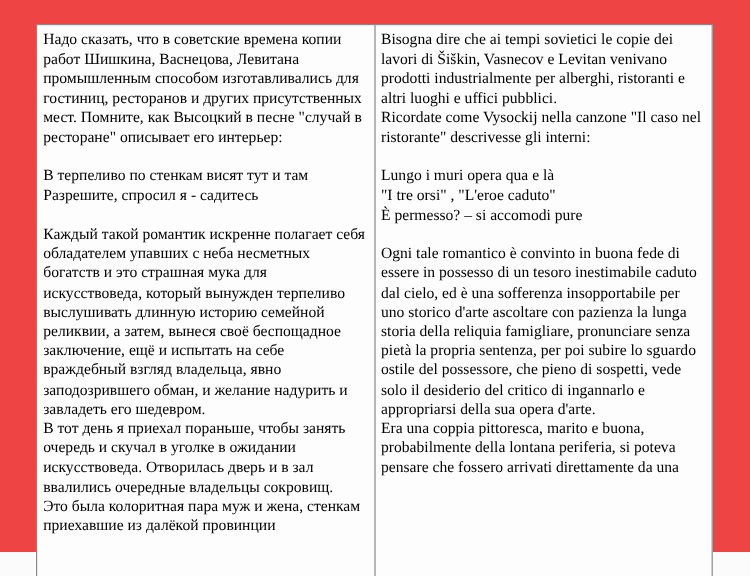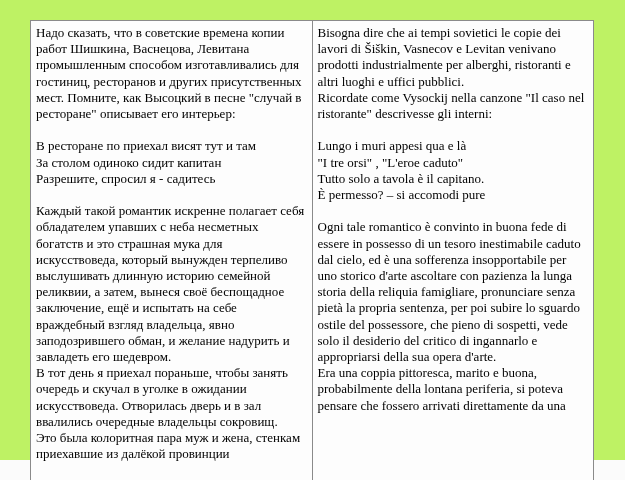--- a/index.html
+++ b/index.html
@@ -8,21 +8,21 @@
     width: 625px;
     height: 480px;
     background: #fbfbfb;
     overflow: hidden;
     font-family: "Liberation Serif", serif;
   }
   .page {
     position: relative;
     width: 625px;
     height: 460px;
-    background: #bef264;
+    background: #ef4444;
   }
   .ttable {
     position: absolute;
     left: 30px;
     top: 20px;
     width: 564px;
     height: 520px;
     display: flex;
     border-top: 1px solid #8a8a8a;
     border-left: 1px solid #8a8a8a;
@@ -49,36 +49,34 @@
 </style>
 </head>
 <body>
 
 <div class="page">
   <div class="ttable">
 
     <div class="cell cell-left" lang="ru">
       <div class="para">Надо сказать, что в советские времена копии работ Шишкина, Васнецова, Левитана промышленным способом изготавливались для гостиниц, ресторанов и других присутственных мест. Помните, как Высоцкий в песне "случай в ресторане" описывает его интерьер:</div>
       <div class="para"></div>
-      <div class="para">В ресторане по приехал висят тут и там</div>
-      <div class="para">За столом одиноко сидит капитан</div>
+      <div class="para">В терпеливо по стенкам висят тут и там</div>
       <div class="para">Разрешите, спросил я - садитесь</div>
       <div class="para"></div>
       <div class="para">Каждый такой романтик искренне полагает себя обладателем упавших с неба несметных богатств и это страшная мука для искусствоведа, который вынужден терпеливо выслушивать длинную историю семейной реликвии, а затем, вынеся своё беспощадное заключение, ещё и испытать на себе враждебный взгляд владельца, явно заподозрившего обман, и желание надурить и завладеть его шедевром.</div>
       <div class="para">В тот день я приехал пораньше, чтобы занять очередь и скучал в уголке в ожидании искусствоведа. Отворилась дверь и в зал ввалились очередные владельцы сокровищ.</div>
       <div class="para">Это была колоритная пара муж и жена, стенкам приехавшие из далёкой провинции</div>
     </div>
 
     <div class="cell" lang="it">
       <div class="para">Bisogna dire che ai tempi sovietici le copie dei lavori di Šiškin, Vasnecov e Levitan venivano prodotti industrialmente per alberghi, ristoranti e altri luoghi e uffici pubblici.</div>
       <div class="para">Ricordate come Vysockij nella canzone "Il caso nel ristorante" descrivesse gli interni:</div>
       <div class="para"></div>
-      <div class="para">Lungo i muri appesi qua e là</div>
+      <div class="para">Lungo i muri opera qua e là</div>
       <div class="para">"I tre orsi" , "L'eroe caduto"</div>
-      <div class="para">Tutto solo a tavola è il capitano.</div>
       <div class="para">È permesso? – si accomodi pure</div>
       <div class="para"></div>
       <div class="para">Ogni tale romantico è convinto in buona fede di essere in possesso di un tesoro inestimabile caduto dal cielo, ed è una sofferenza insopportabile per uno storico d'arte ascoltare con pazienza la lunga storia della reliquia famigliare, pronunciare senza pietà la propria sentenza, per poi subire lo sguardo ostile del possessore, che pieno di sospetti, vede solo il desiderio del critico di ingannarlo e appropriarsi della sua opera d'arte.</div>
       <div class="para">Era una coppia pittoresca, marito e buona, probabilmente della lontana periferia, si poteva pensare che fossero arrivati direttamente da una</div>
     </div>
 
   </div>
 </div>
 
 </body></html>

